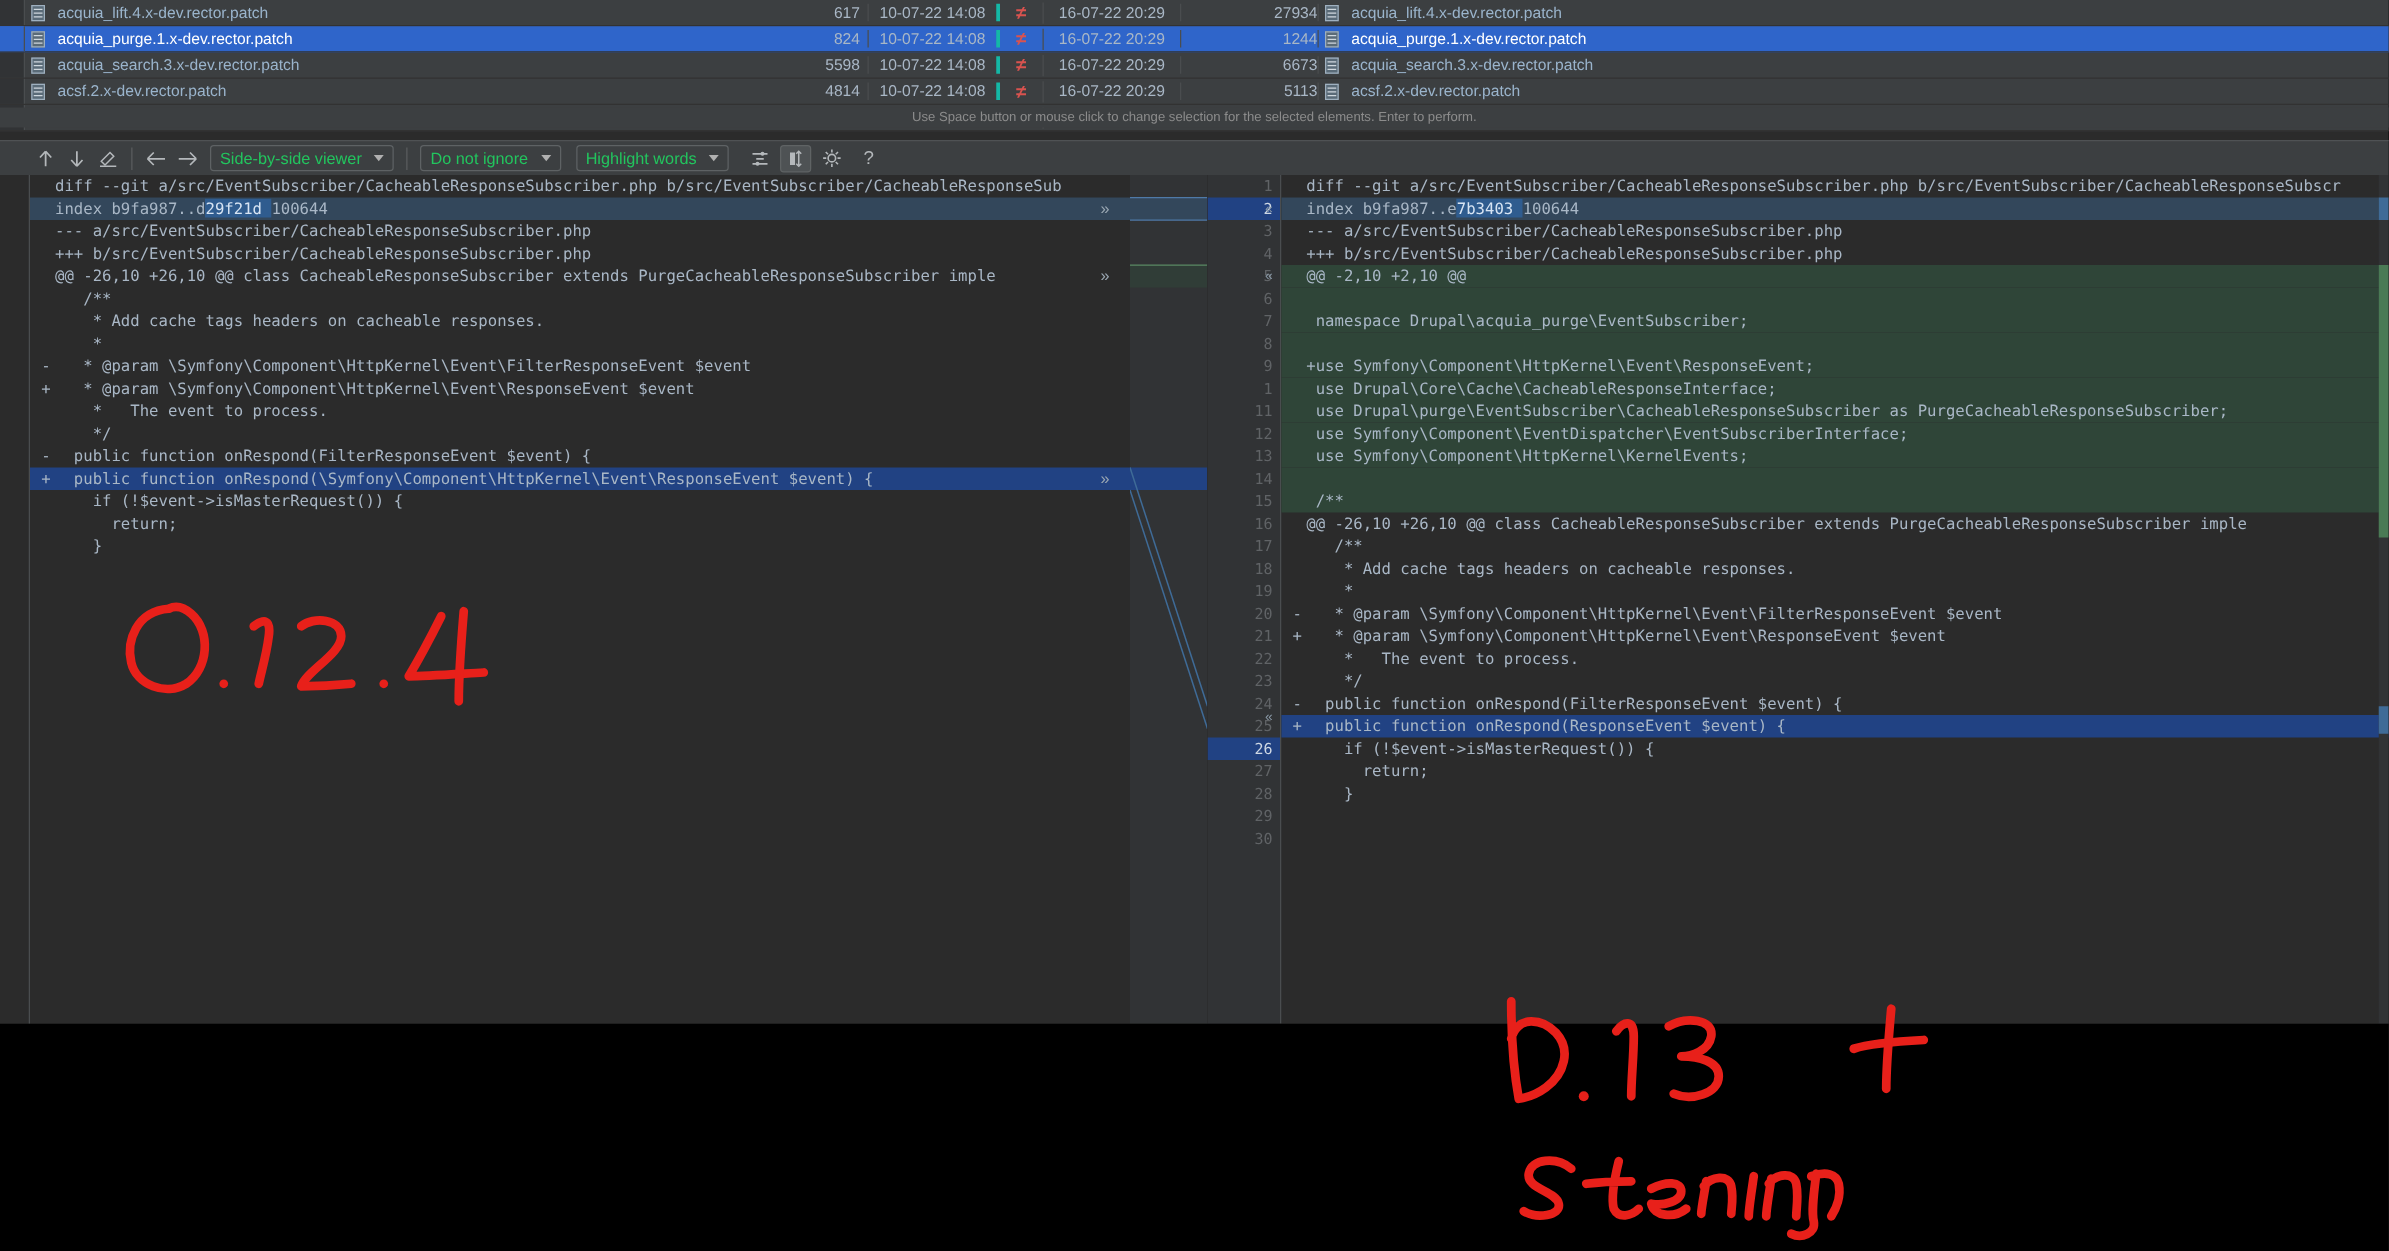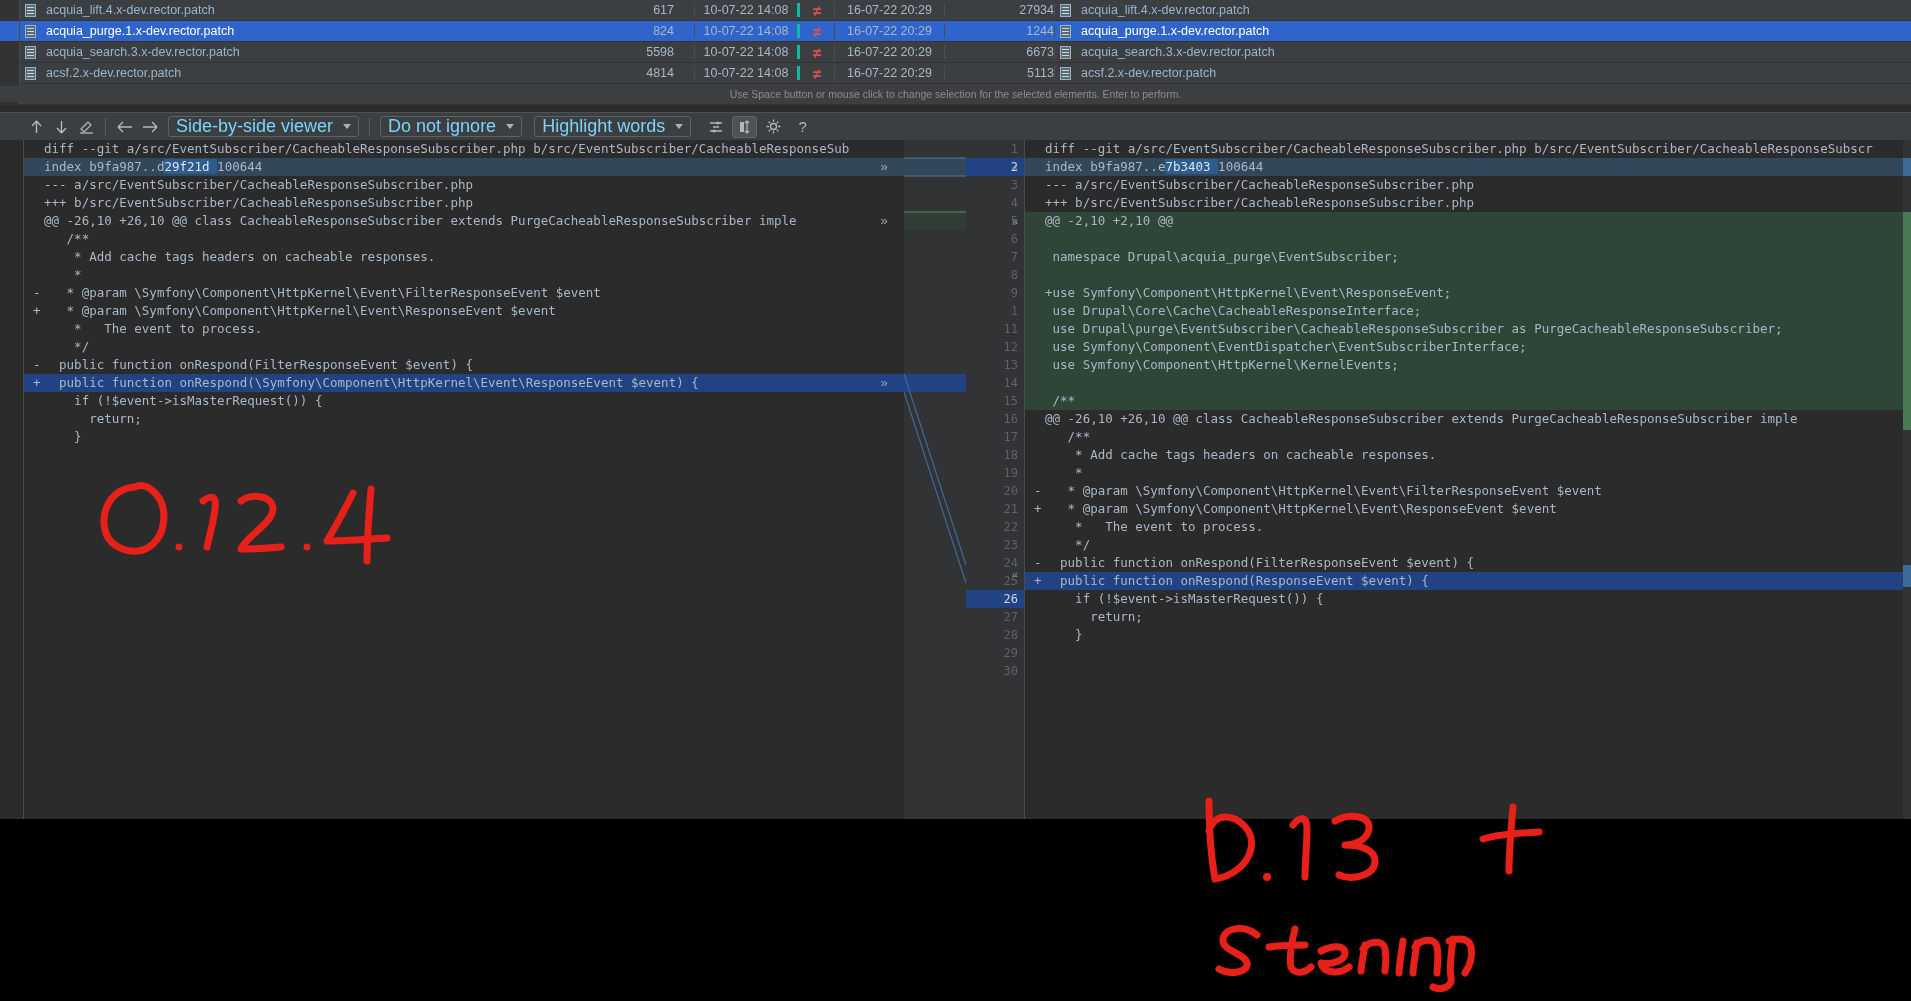--- a/index.html
+++ b/index.html
@@ -15,21 +15,21 @@
   .filelist { position: absolute; left: 0; top: 0; width: 1911px; height: 105px; background: #3c3f41; }
   .frow { display: flex; align-items: center; height: 21px; font-size: 12.5px; color: #a9b7c6;
           border-bottom: 1px solid #323232; }
   .frow.sel { background: #2f65ca; color: #ffffff; }
   .c-gutter { width: 20px; height: 100%; background: #313335; border-right: 1px solid #4a4d4f; flex: 0 0 20px; }
   .frow.sel .c-gutter { background: #2f65ca; }
   .c-icon { width: 20px; flex: 0 0 20px; display: flex; align-items: center; justify-content: center; }
   .c-name { flex: 0 0 270px; padding-left: 6px; white-space: nowrap; overflow: hidden; color: #9ab4cc; }
   .frow.sel .c-name { color: #ffffff; }
   .c-pad { flex: 0 0 285px; border-right: 1px solid #4a4d4f; }
-  .c-size { flex: 0 0 100px; text-align: right; padding-right: 20px; border-right: 1px solid #4a4d4f; color: #a9b7c6; }
+  .c-size { flex: 0 0 100px; text-align: right; padding-right: 6px; border-right: 1px solid #4a4d4f; color: #a9b7c6; }
   .c-date { flex: 0 0 105px; text-align: center; border-right: 3px solid #14b8a6; color: #a9b7c6; }
   .c-eq { flex: 0 0 35px; text-align: center; color: #d9534f; font-size: 15px; font-weight: bold; border-right: 1px solid #4a4d4f;}
   .c-date2 { flex: 0 0 110px; text-align: center; border-right: 1px solid #4a4d4f; color: #a9b7c6; }
   .c-size2 { flex: 0 0 110px; text-align: right; padding-right: 0; border-right: 1px solid #4a4d4f; color: #a9b7c6; }
   .c-icon2 { width: 20px; flex: 0 0 20px; display: flex; align-items: center; justify-content: center; }
   .c-name2 { flex: 1; padding-left: 6px; white-space: nowrap; overflow: hidden; color: #9ab4cc; }
   .frow.sel .c-name2 { color: #ffffff; }
 
   .fileicon { width: 11px; height: 13px; position: relative; display: inline-block; }
   .fileicon i { position:absolute; left:0; top:0; width: 11px; height: 13px; border: 1px solid #9fb0bf;
@@ -42,21 +42,21 @@
 
   
   .toolbar { position: absolute; left: 0; top: 112px; width: 1911px; height: 28px; background: #3c3f41;
              display: flex; align-items: center; padding-left: 24px; gap: 0px;
              border-top: 1px solid #4f5254; }
   .tbtn { width: 25px; height: 22px; display: flex; align-items: center; justify-content: center;
           color: #b4b8bb; font-size: 14px; border-radius: 3px; }
   .tbtn svg { display: block; }
   .tsep { width: 1px; height: 18px; background: #5a5d5f; margin: 0 6px; }
   .combo { height: 21px; border: 1px solid #5e6264; border-radius: 3px; background: #3c3f41;
-           color: #7dd3fc; font-size: 18px; display: flex; align-items: center;
+           color: #22c55e; font-size: 13px; display: flex; align-items: center;
            padding: 0 7px; gap: 10px; margin: 0 4px; }
   .combo .cv { white-space: nowrap; }
   .caret { width: 0; height: 0; border-left: 4px solid transparent; border-right: 4px solid transparent;
            border-top: 5px solid #b0b0b0; }
   .tbtn.active { background: #4e5254; border: 1px solid #5f6364; }
   .diffcount { position: absolute; right: 16px; top: 114px; color: #a9b7c6; font-size: 12.5px; line-height: 24px; margin-top: 42px; }
 
   
   .diffarea { position: absolute; left: 0; top: 140px; width: 1911px; height: 679px; background: #2b2b2b;
               display: flex; }

